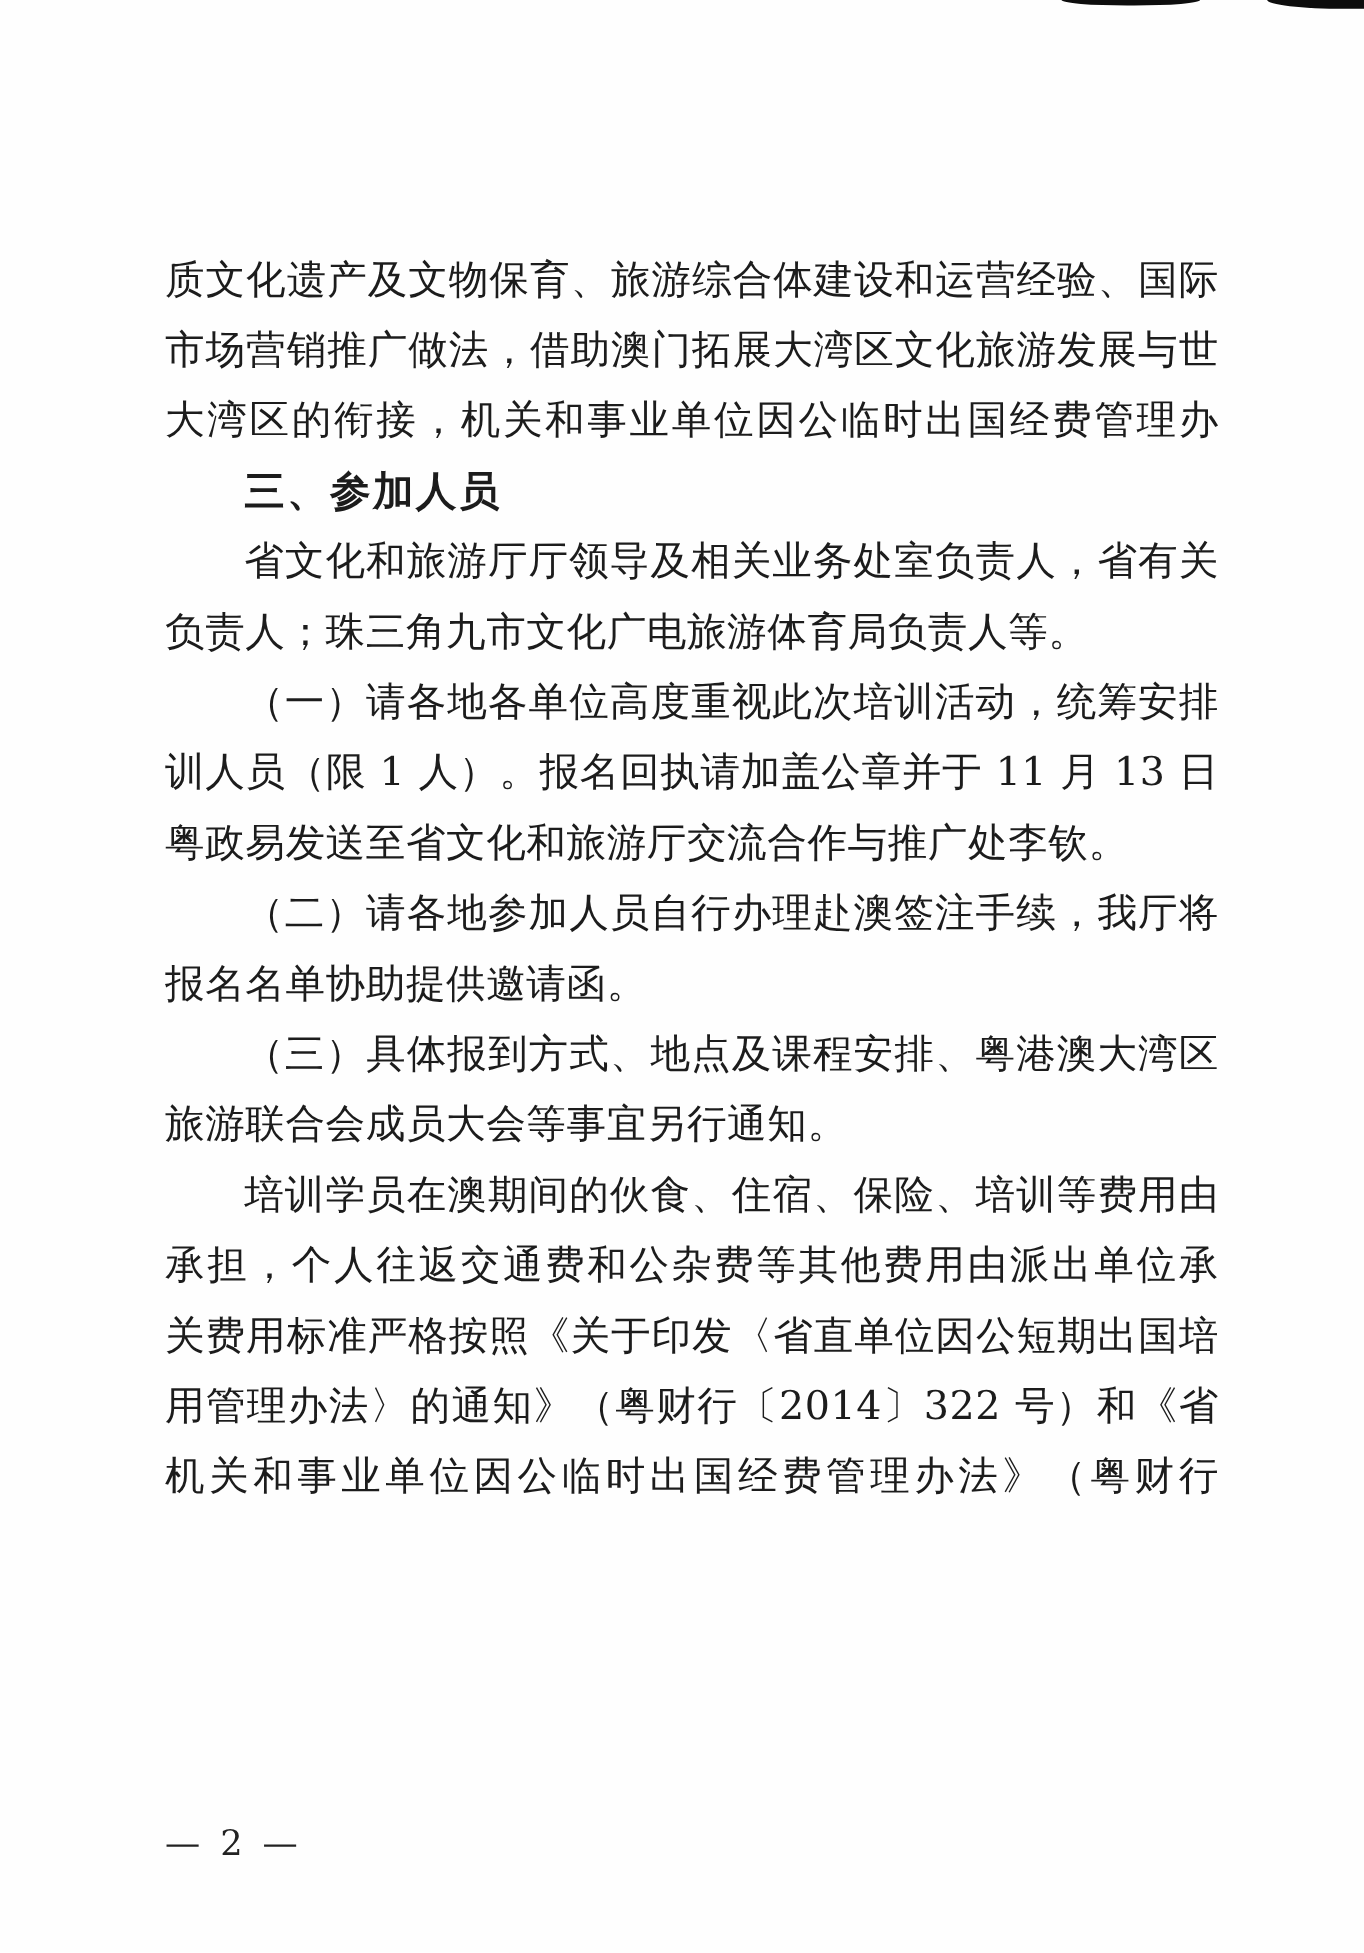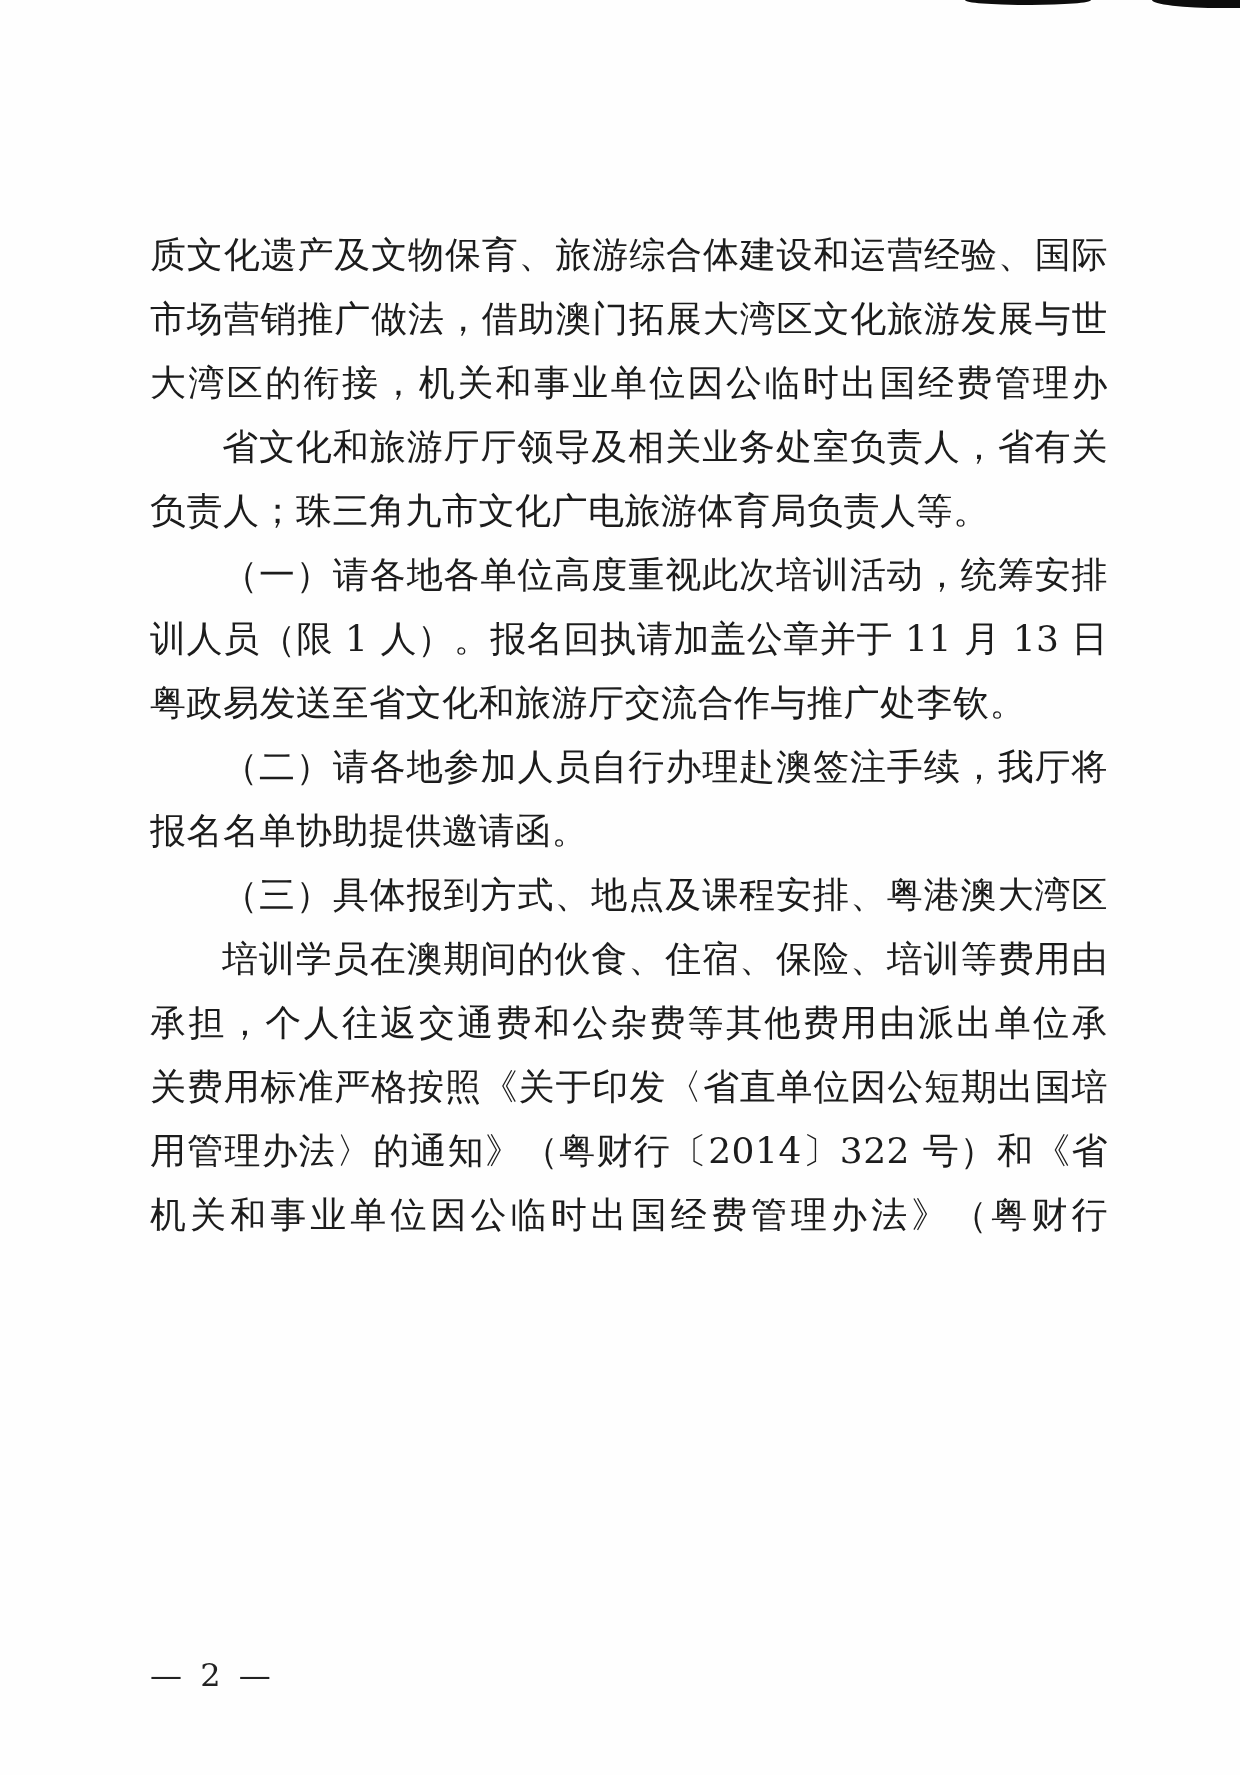--- a/index.html
+++ b/index.html
@@ -82,28 +82,30 @@
 
 <div class="page">
 
   <div class="scan-mark a"></div>
   <div class="scan-mark b"></div>
 
   <div class="content">
     <div class="ln fill">质文化遗产及文物保育、旅游综合体建设和运营经验、国际旅游</div>
     <div class="ln fill">市场营销推广做法，借助澳门拓展大湾区文化旅游发展与世界三</div>
     <div class="ln end">大湾区的衔接，机关和事业单位因公临时出国经费管理办法。</div>
+    <div class="ln hd ind">三、参加人员</div>
     <div class="ln fill ind">省文化和旅游厅厅领导及相关业务处室负责人，省有关部门</div>
     <div class="ln end">负责人；珠三角九市文化广电旅游体育局负责人等。</div>
     <div class="ln fill ind">（一）请各地各单位高度重视此次培训活动，统筹安排好参</div>
     <div class="ln fill">训人员（限 1 人）。报名回执请加盖公章并于 11 月 13 日前通过</div>
     <div class="ln end">粤政易发送至省文化和旅游厅交流合作与推广处李钦。</div>
     <div class="ln fill ind">（二）请各地参加人员自行办理赴澳签注手续，我厅将按照</div>
     <div class="ln end">报名名单协助提供邀请函。</div>
     <div class="ln fill ind">（三）具体报到方式、地点及课程安排、粤港澳大湾区城市</div>
+    <div class="ln end">旅游联合会成员大会等事宜另行通知。</div>
     <div class="ln fill ind">培训学员在澳期间的伙食、住宿、保险、培训等费用由我厅</div>
     <div class="ln fill">承担，个人往返交通费和公杂费等其他费用由派出单位承担。有</div>
     <div class="ln fill">关费用标准严格按照《关于印发〈省直单位因公短期出国培训费</div>
     <div class="ln fill">用管理办法〉的通知》（粤财行〔2014〕322 号）和《省直党政</div>
     <div class="ln fill">机关和事业单位因公临时出国经费管理办法》（粤财行〔2014〕</div>
   </div>
 
   <div class="page-number">— 2 —</div>
 
 </div>

